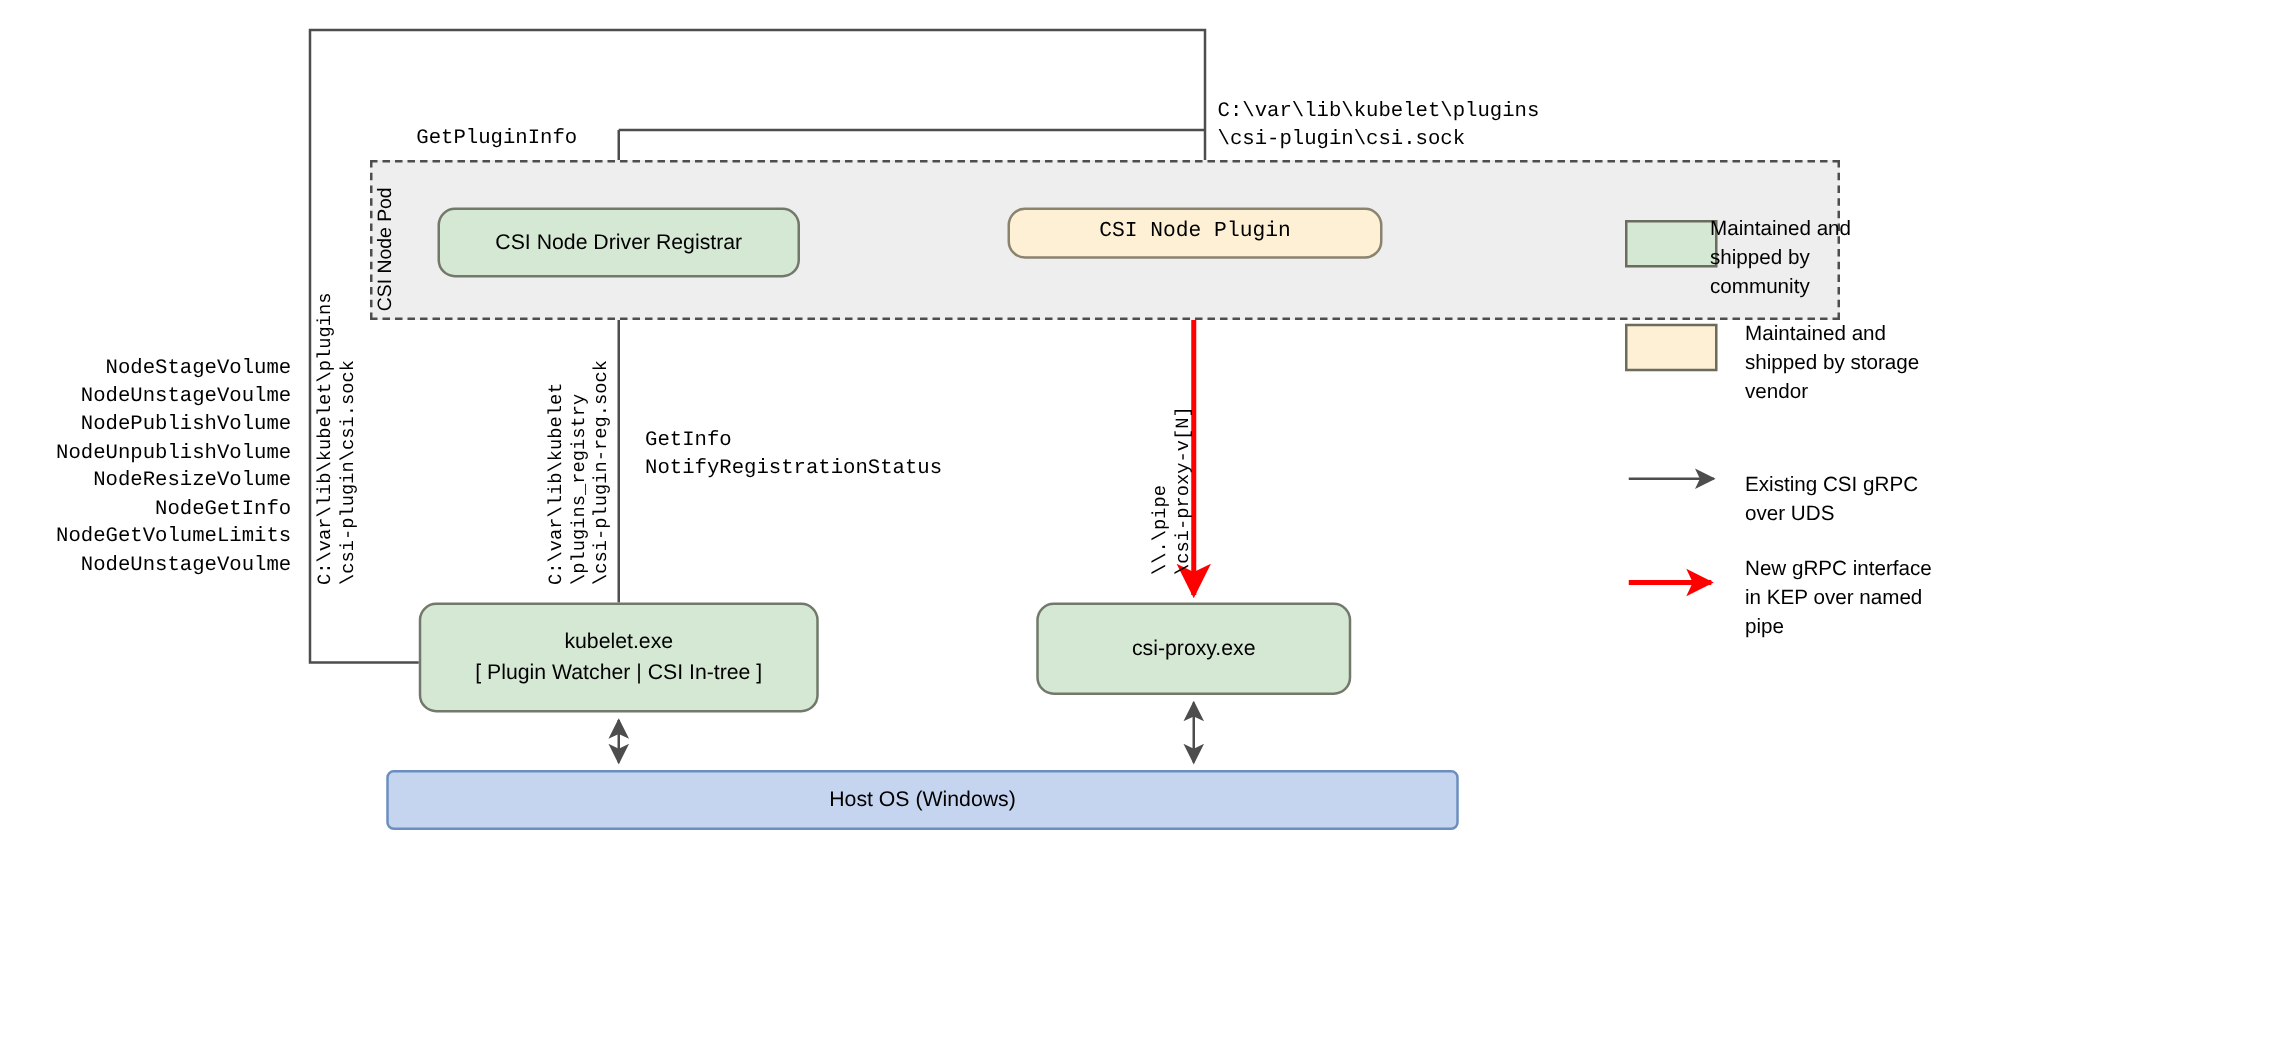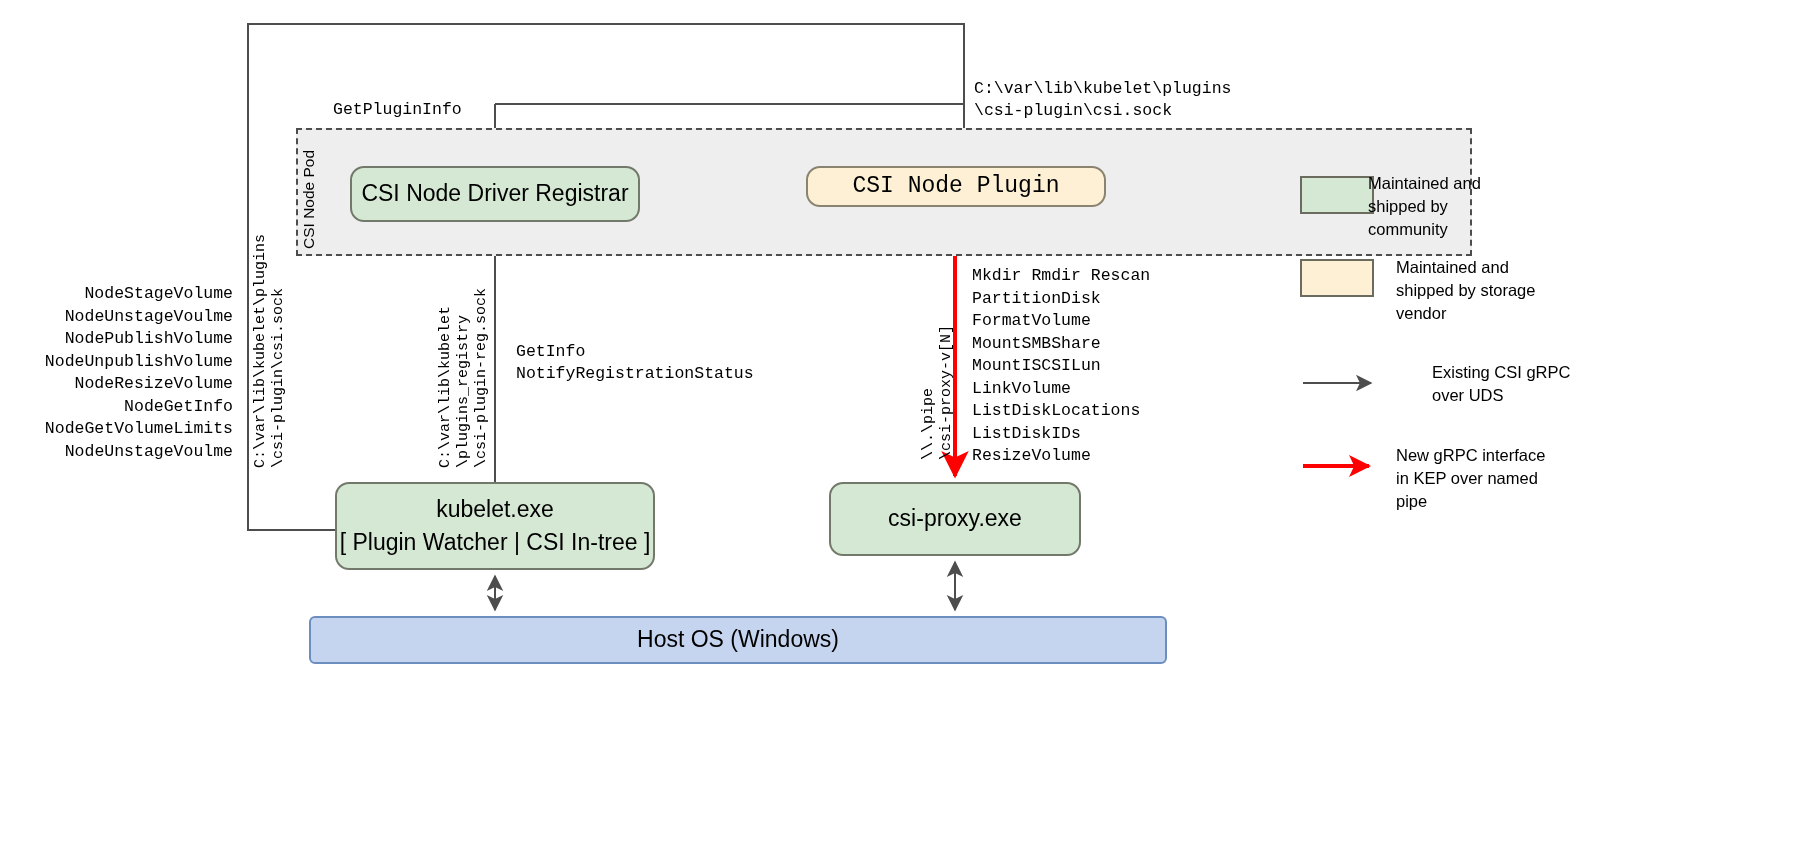--- a/index.html
+++ b/index.html
@@ -51,21 +51,21 @@
   
   .rbox {
     position: absolute;
     box-sizing: border-box;
     border: 2px solid #6b6b5e;
     border-radius: 14px;
     display: flex;
     flex-direction: column;
     align-items: center;
     justify-content: center;
-    font-size: 23px;
+    font-size: 17px;
     line-height: 1.45;
     text-align: center;
     color: #000;
   }
   .rbox.green { background: #d5e8d4; border-color: #72796b; }
   .rbox.yellow { background: #fdf0d5; border-color: #8a8370; }
   .rbox.blue {
     background: #c5d5ef;
     border-color: #6c8ebf;
     border-radius: 6px;
@@ -206,38 +206,37 @@
     <span>Host OS (Windows)</span>
   </div>
 
   <div class="txt mono spell" style="left:333px; top:99px;">GetPluginInfo</div>
 
   <div class="txt mono" style="left:974px; top:78px;">C:\var\lib\kubelet\plugins</div>
   <div class="txt mono" style="left:974px; top:100px;">\csi-plugin\csi.sock</div>
 
   <div class="txt mono right" id="rpc-list" style="left:0px; top:283px; width:233px;"><div>NodeStageVolume</div><div>NodeUnstageVoulme</div><div>NodePublishVolume</div><div>NodeUnpublishVolume</div><div>NodeResizeVolume</div><div>NodeGetInfo</div><div>NodeGetVolumeLimits</div><div>NodeUnstageVoulme</div></div>
 
-  <div class="txt mono" id="api-list" style="left:972px; top:265px;"><div>Mkdir Rmdir Rescan</div><div>PartitionDisk</div><div>FormatVolume</div><div>MountSMBShare</div><div>MountISCSILun</div><div>LinkVolume</div><div>ListDiskLocations</div><div>ListDiskIDs</div><div>ResizeVolume</div></div>
 
   <div class="vtxt" style="left:252px; top:468px;"><span>C:\var\lib\kubelet\plugins</span></div>
   <div class="vtxt" style="left:270px; top:468px;"><span>\csi-plugin\csi.sock</span></div>
 
   <div class="vtxt" style="left:437px; top:468px;"><span>C:\var\lib\kubelet</span></div>
   <div class="vtxt" style="left:455px; top:468px;"><span>\plugins_registry</span></div>
   <div class="vtxt" style="left:473px; top:468px;"><span>\csi-plugin-reg.sock</span></div>
 
   <div class="vtxt" style="left:920px; top:460px;"><span>\\.\pipe</span></div>
   <div class="vtxt" style="left:938px; top:460px;"><span>\csi-proxy-v[N]</span></div>
 
   <div class="txt mono" style="left:516px; top:341px;">GetInfo</div>
   <div class="txt mono" style="left:516px; top:363px;">NotifyRegistrationStatus</div>
 
   <div class="legend-swatch green" style="left:1300px; top:176px;"></div>
   <div class="legend-text" style="left:1368px; top:172px;">Maintained and shipped by community</div>
 
   <div class="legend-swatch yellow" style="left:1300px; top:259px;"></div>
   <div class="legend-text" style="left:1396px; top:256px;">Maintained and shipped by storage vendor</div>
 
-  <div class="legend-text" style="left:1396px; top:361px;margin-left:36px;">Existing CSI gRPC over UDS</div>
+  <div class="legend-text" style="left:1396px; top:377px;">Existing CSI gRPC over UDS</div>
 
   <div class="legend-text" style="left:1396px; top:444px;">New gRPC interface in KEP over named pipe</div>
 
 </div>
 
 </body></html>

